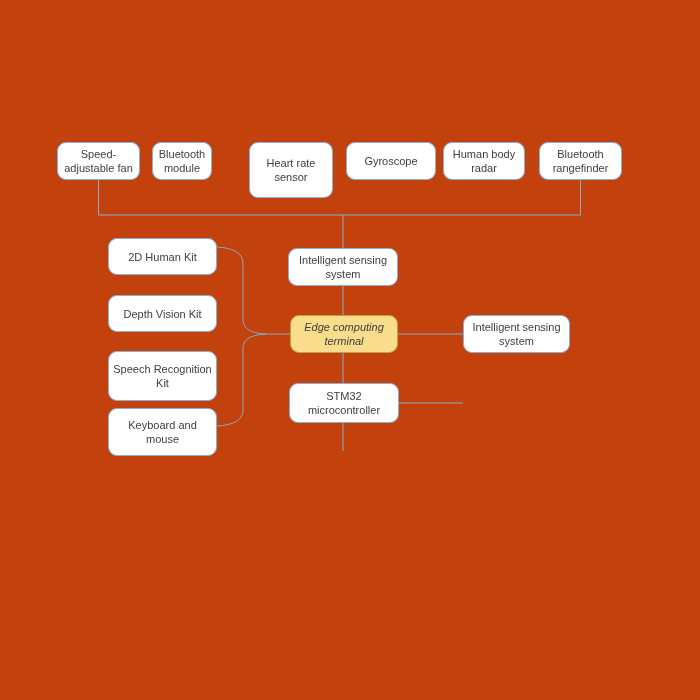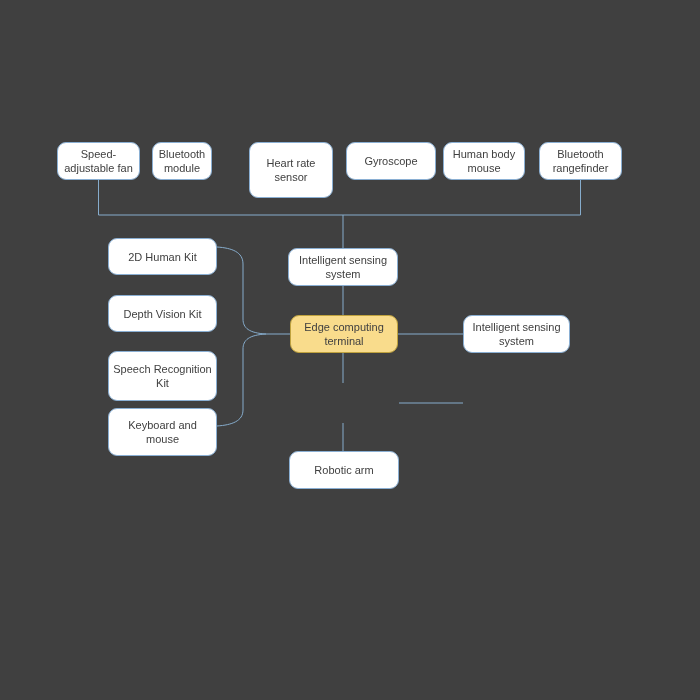--- a/index.html
+++ b/index.html
@@ -1,35 +1,36 @@
 <!DOCTYPE html>
 <html style="--box-fill: #FFFFFF; --box-border: #8AAFD3; --highlight-fill: #F9DC8C; --highlight-border: #BFA23E; --connector: #86ACCC; --text-color: #404040; --background: #FFFFFF;"><head>
 <meta charset="utf-8">
 <style>
   html, body { margin:0; padding:0; background:#ffffff; }
   .canvas {
-    position:relative; width:700px; height:700px; background:#404040;
+    position:relative; width:700px; height:700px; background:#c2410c;
     font-family:"Liberation Sans","DejaVu Sans",sans-serif; overflow:hidden;
   }
   .wires { position:absolute; left:0; top:0; width:700px; height:700px; }
   .wires path, .wires line {
     stroke: var(--connector, #86ACCC); stroke-width:1; fill:none;
   }
   .node {
     position:absolute; box-sizing:border-box;
     background: var(--box-fill, #ffffff);
     border:1px solid var(--box-border, #8AAFD3);
     border-radius:9px;
     display:flex; align-items:center; justify-content:center;
     text-align:center; color: var(--text-color, #404040);
     font-size:11px; line-height:14px;
   }
   .node.highlight {
     background: var(--highlight-fill, #F9DC8C);
     border:1.3px solid var(--highlight-border, #BFA23E);
+    font-style:italic;
   }
   .lbl { white-space:pre-line; padding:0 2px; }
 </style>
 </head>
 <body>
 
 <div class="canvas">
 
   <svg class="wires" viewBox="0 0 700 700" xmlns="http://www.w3.org/2000/svg">
     <path d="M98.5 180 V215 H580.5 V180"></path>
@@ -53,21 +54,21 @@
   </div>
   <div class="node" style="left:249px;top:142px;width:84px;height:56px">
     <span class="lbl">Heart rate
 sensor</span>
   </div>
   <div class="node" style="left:346px;top:142px;width:90px;height:38px">
     <span class="lbl">Gyroscope</span>
   </div>
   <div class="node" style="left:443px;top:142px;width:82px;height:38px">
     <span class="lbl">Human body
-mouse</span>
+radar</span>
   </div>
   <div class="node" style="left:539px;top:142px;width:83px;height:38px">
     <span class="lbl">Bluetooth
 rangefinder</span>
   </div>
 
   <div class="node" style="left:108px;top:238px;width:109px;height:37px">
     <span class="lbl">2D Human Kit</span>
   </div>
   <div class="node" style="left:108px;top:295px;width:109px;height:37px">
@@ -83,22 +84,23 @@
   </div>
 
   <div class="node" style="left:288px;top:248px;width:110px;height:38px">
     <span class="lbl">Intelligent sensing
 system</span>
   </div>
   <div class="node highlight" style="left:290px;top:315px;width:108px;height:38px">
     <span class="lbl">Edge computing
 terminal</span>
   </div>
-  <div class="node" style="left:289px;top:451px;width:110px;height:38px">
-    <span class="lbl">Robotic arm</span>
+  <div class="node" style="left:289px;top:383px;width:110px;height:40px">
+    <span class="lbl">STM32
+microcontroller</span>
   </div>
 
   <div class="node" style="left:463px;top:315px;width:107px;height:38px">
     <span class="lbl">Intelligent sensing
 system</span>
   </div>
 
 </div>
 
 </body></html>

